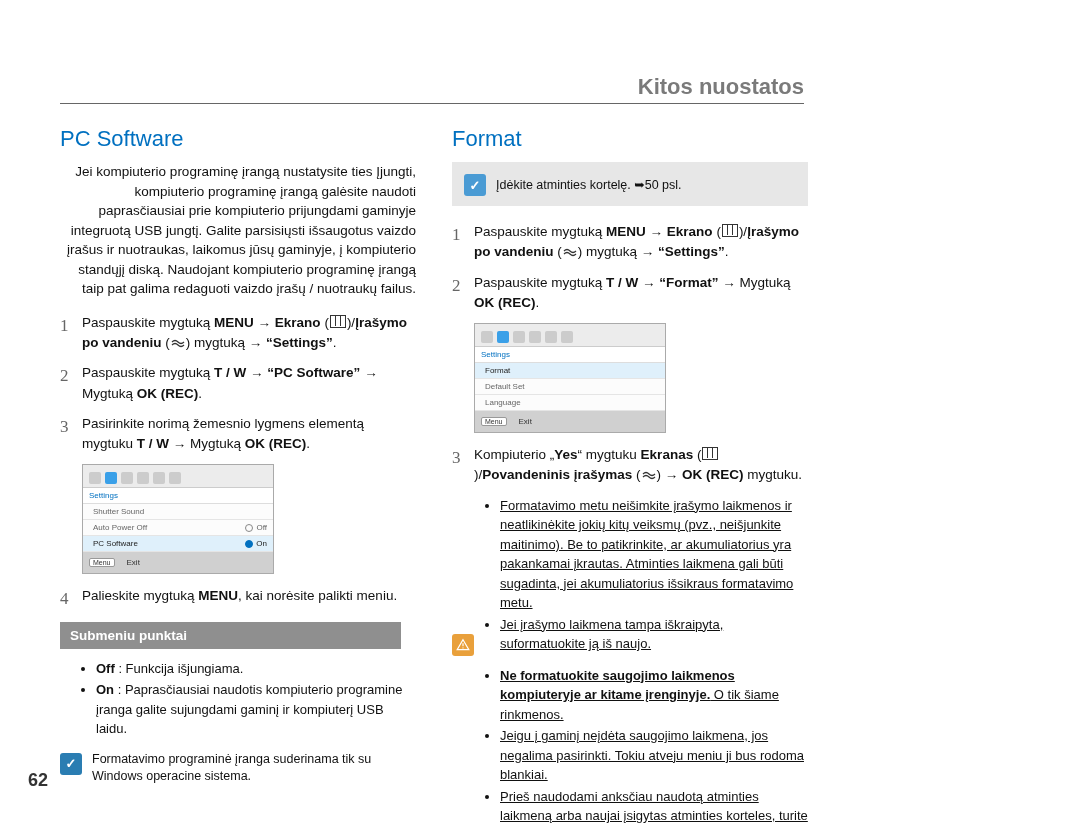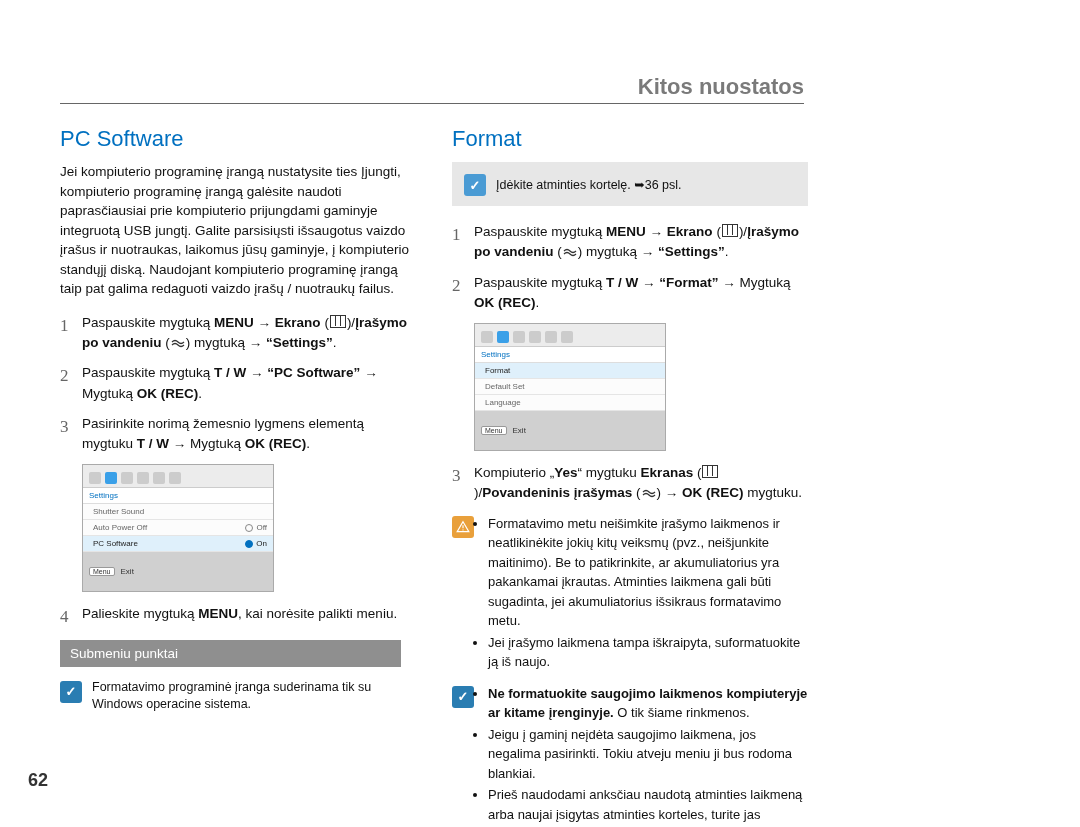--- a/index.html
+++ b/index.html
@@ -43,20 +43,21 @@
   }
   h2.section-title {
     color: #0070c0;
     font-size: 22px;
     font-weight: normal;
     margin: 0 0 10px 0;
   }
   p.intro {
     margin: 0 0 14px 0;
     line-height: 1.45;
+    text-align: right;
   }
   ol.steps {
     list-style: none;
     padding: 0;
     margin: 0;
   }
   ol.steps > li {
     display: flex;
     margin-bottom: 10px;
     line-height: 1.5;
@@ -108,48 +109,49 @@
     border-bottom: 1px solid #e5e5e5;
     color: #666;
     font-size: 8px;
   }
   .scr-row.sel { background: #dff0fb; color: #222; }
   .scr-row .opt { display: flex; align-items: center; gap: 3px; }
   .scr-row .radio { width: 6px; height: 6px; border: 1px solid #888; border-radius: 50%; display:inline-block; }
   .scr-row .radio.on { background: #0070c0; border-color:#0070c0;}
   .scr-footer {
     background: #d0d0d0;
-    padding: 15px 6px;
+    padding: 6px 6px;
     display: flex;
     align-items: center;
-    gap: 6px;
+    gap: 12px;
     font-size: 8px;
     color: #333;
     text-align: center;
   }
   .menu-chip { background: #fff; border: 1px solid #999; padding: 0 3px; border-radius: 2px; font-size: 7px;}
   .submenu-bar {
     background: #8f8f8f;
     color: #fff;
-    font-weight: normal;
+    font-weight: bold;
     padding: 6px 10px;
     margin: 6px 15px 10px 0;
     font-size: 13.5px;
   }
   ul.bullets {
     margin: 0 0 0 22px;
     padding: 0;
     line-height: 1.5;
   }
   ul.bullets li { margin-bottom: 2px; font-size: 13px; list-style: disc; margin-left: 14px;}
   .note {
     display: flex;
-    gap: 0;
+    gap: 12px;
     margin: 10px 0 4px 0;
-    align-items: flex-start;
+    align-items: flex-end;
+    text-decoration: underline;
   }
   .icon-box {
     width: 22px;
     height: 22px;
     border-radius: 3px;
     display: flex;
     align-items: center;
     justify-content: center;
     font-size: 13px;
     color: #fff;
@@ -281,33 +283,37 @@
       <ol class="steps">
         <li>
           <span class="num">4</span>
           <span class="body">
             <span>Palieskite mygtuką </span><b>MENU</b><span>, kai norėsite palikti meniu.</span>
           </span>
         </li>
       </ol>
 
       <div class="submenu-bar">Submeniu punktai</div>
+      <ul class="bullets">
+        <li><b>Off</b><span> : Funkcija išjungiama.</span></li>
+        <li><b>On</b><span> : Paprasčiausiai naudotis kompiuterio programine įranga galite sujungdami gaminį ir kompiuterį USB laidu.</span></li>
+      </ul>
 
       <div class="foot-note">
         <span class="icon-box icon-info">✓</span>
         <span>Formatavimo programinė įranga suderinama tik su Windows operacine sistema.</span>
       </div>
     </div>
 
     <div class="col">
       <h2 class="section-title">Format</h2>
 
       <div class="note-grey">
         <span class="icon-box icon-info" style="background:#4a9bd4">✓</span>
-        <span>Įdėkite atminties kortelę. ➥36 psl.</span>
+        <span>Įdėkite atminties kortelę. ➥50 psl.</span>
       </div>
 
       <ol class="steps">
         <li>
           <span class="num">1</span>
           <span class="body">
             <span>Paspauskite mygtuką </span><b>MENU</b><span> → </span><b>Ekrano</b><span> (</span><span class="inline-icon"></span><span>)/</span><b>Įrašymo po vandeniu</b><span> (</span><span class="uw-icon"><svg viewBox="0 0 14 12">
                   <path d="M1 5 Q4 2 7 5 T13 5 M1 8 Q4 5 7 8 T13 8" fill="none" stroke="#333" stroke-width="1.2"></path>
                 </svg></span><span>) mygtuką → </span><b>“Settings”</b><span>.</span>
           </span>

